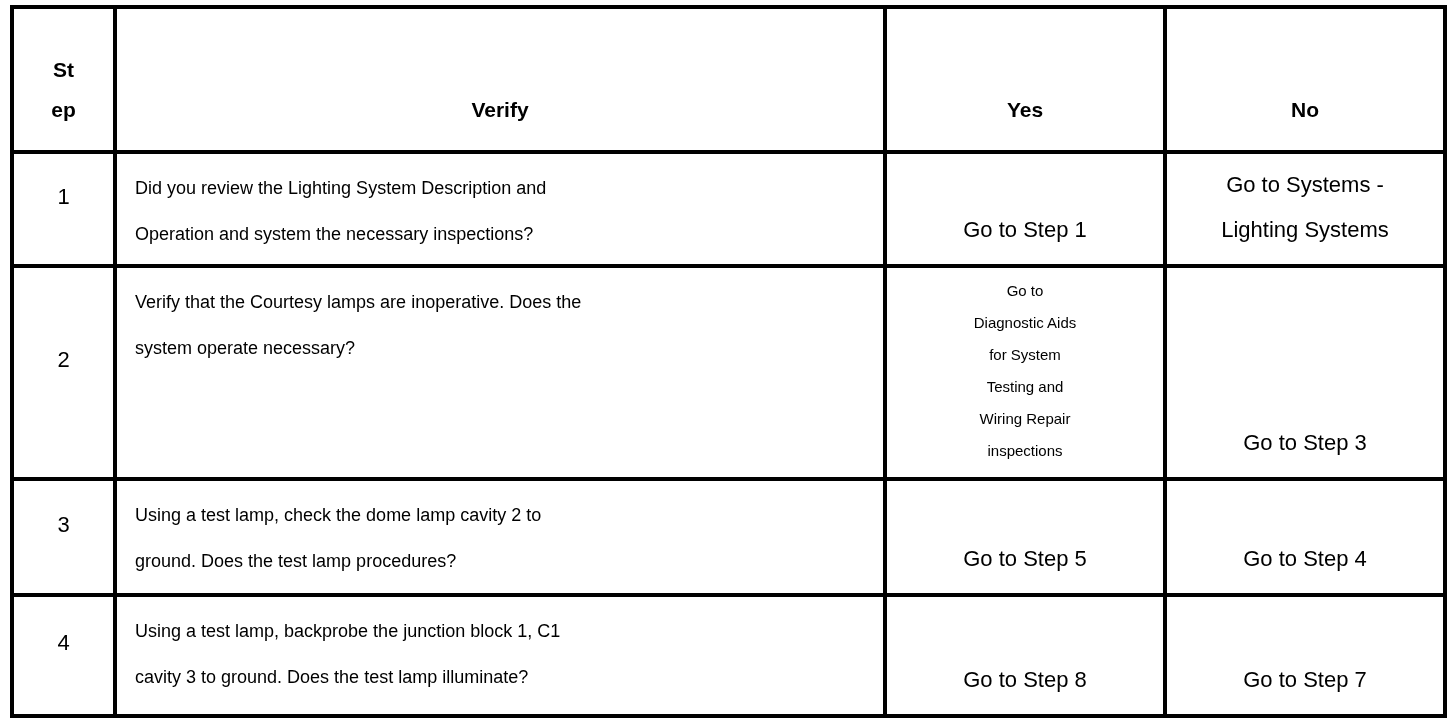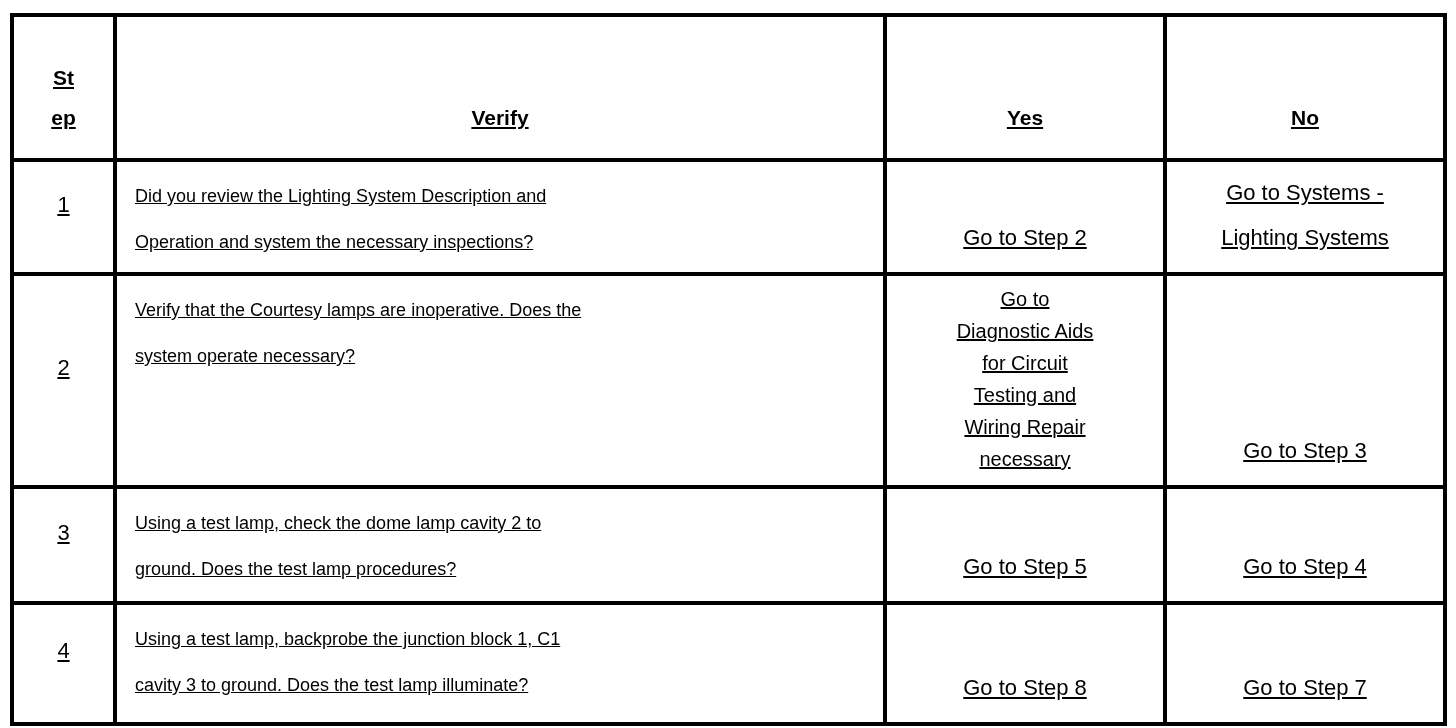--- a/index.html
+++ b/index.html
@@ -12,25 +12,24 @@
     width: 1456px;
     height: 728px;
     background: #ffffff;
     overflow: hidden;
     font-family: "Liberation Sans", sans-serif;
     color: #000000;
   }
   table.diag {
     position: absolute;
     left: 10px;
-    top: 13px;
+    top: 5px;
     border-collapse: collapse;
     table-layout: fixed;
     width: 1433px;
-    text-decoration: underline;
   }
   table.diag th,
   table.diag td {
     border: 4px solid #000000;
     background: #ffffff;
     overflow: hidden;
   }
   
   col.col-step   { width: 103px; }
   col.col-action { width: 770px; }
@@ -69,21 +68,21 @@
   
   td.yesno-cell {
     font-size: 22px;
     text-align: center;
     vertical-align: bottom;
     padding: 6px 8px 12px 8px;
     line-height: 45px;
   }
   
   td.yesno-cell.multi {
-    font-size: 20px;
+    font-size: 15px;
     line-height: 32px;
     padding-bottom: 10px;
   }
 </style>
 </head>
 <body>
 
 <div class="page">
   <table class="diag">
     <colgroup>
@@ -104,41 +103,41 @@
       <th class="hcell">No</th>
     </tr>
 
     <tr class="r-1">
       <td class="step-cell">1</td>
       <td class="action-cell">
         <div>Did you review the Lighting System Description and</div>
         <div>Operation and system the necessary inspections?</div>
       </td>
       <td class="yesno-cell">
-        <div>Go to Step 2</div>
+        <div>Go to Step 1</div>
       </td>
       <td class="yesno-cell">
         <div>Go to Systems -</div>
         <div>Lighting Systems</div>
       </td>
     </tr>
 
     <tr class="r-2">
       <td class="step-cell">2</td>
       <td class="action-cell">
         <div>Verify that the Courtesy lamps are inoperative. Does the</div>
         <div>system operate necessary?</div>
       </td>
       <td class="yesno-cell multi">
         <div>Go to</div>
         <div>Diagnostic Aids</div>
-        <div>for Circuit</div>
+        <div>for System</div>
         <div>Testing and</div>
         <div>Wiring Repair</div>
-        <div>necessary</div>
+        <div>inspections</div>
       </td>
       <td class="yesno-cell">
         <div>Go to Step 3</div>
       </td>
     </tr>
 
     <tr class="r-3">
       <td class="step-cell">3</td>
       <td class="action-cell">
         <div>Using a test lamp, check the dome lamp cavity 2 to</div>

